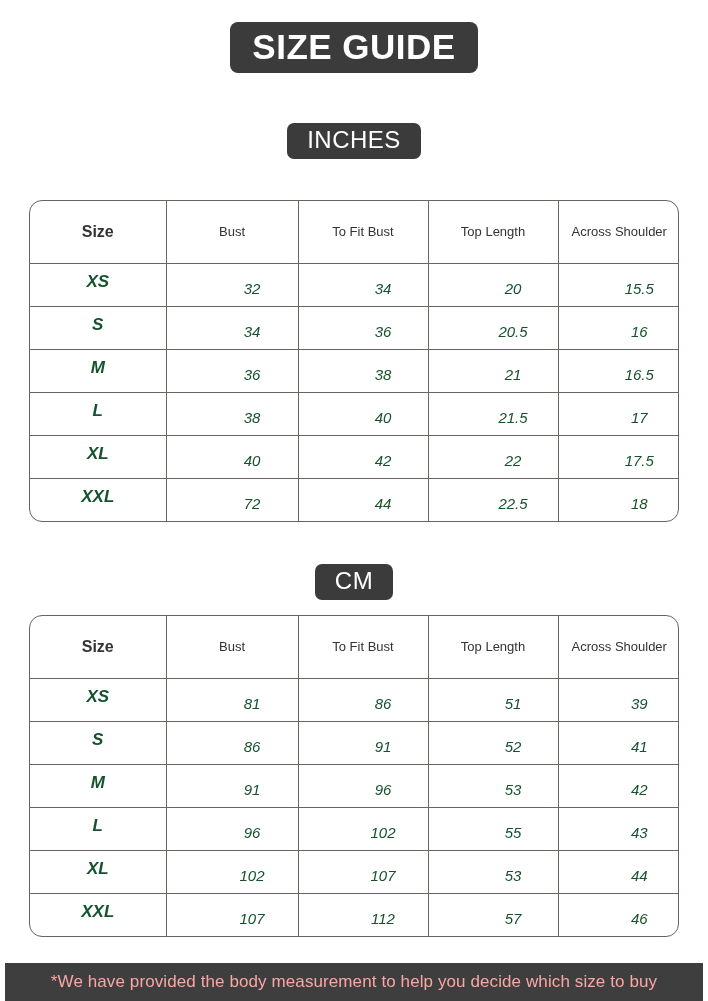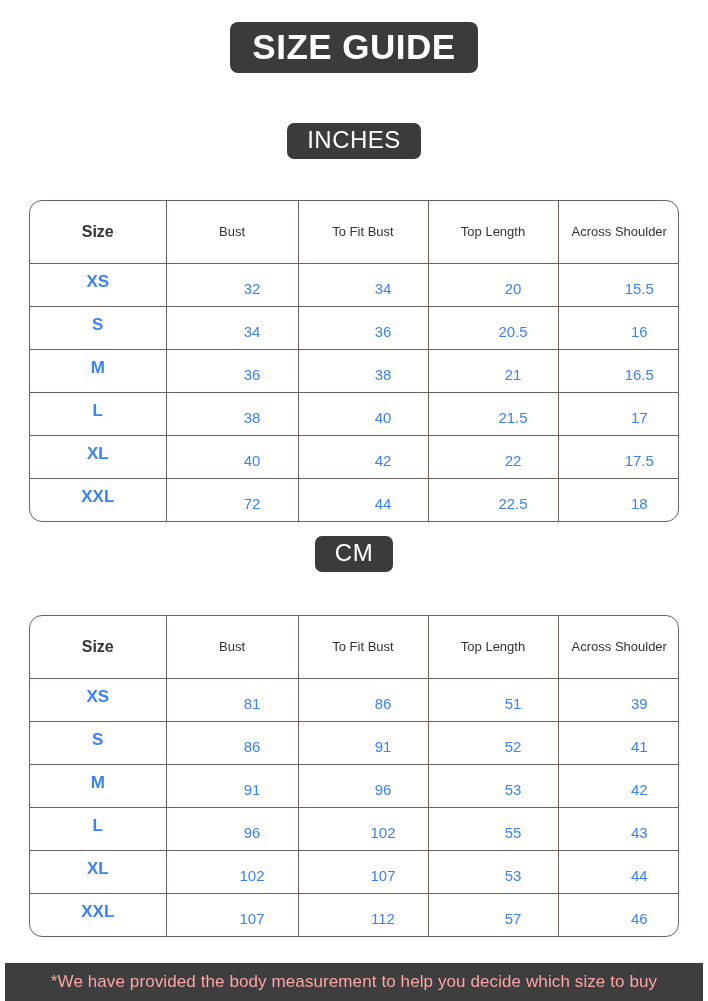--- a/index.html
+++ b/index.html
@@ -54,21 +54,21 @@
     letter-spacing: 0.3px;
   }
 
   .unit-badge-wrap {
     position: absolute;
     left: 0;
     width: 708px;
     text-align: center;
   }
   .unit-badge-wrap.inches { top: 123px; }
-  .unit-badge-wrap.cm     { top: 536px; }
+  .unit-badge-wrap.cm     { top: 564px; }
   .unit-badge {
     display: inline-block;
     background: #3b3b3b;
     color: #ffffff;
     font-size: 24px;
     padding: 5px 20px 7px 20px;
     border-radius: 7px;
     line-height: 1.0;
     letter-spacing: 0.5px;
   }
@@ -112,22 +112,23 @@
     line-height: 1.25;
   }
   thead th.col-size {
     font-weight: bold;
     font-size: 16px;
   }
 
   tbody td {
     height: 43px;
     font-size: 15px;
-    color: #3b82f6;
+    color: #14532d;
     vertical-align: middle;
+    font-style: italic;
   }
   tbody td.cell-size {
     font-weight: bold;
     font-size: 17px;
     padding-bottom: 6px;
   }
   tbody td.cell-val {
     padding-top: 7px;
     padding-left: 40px;
   }

